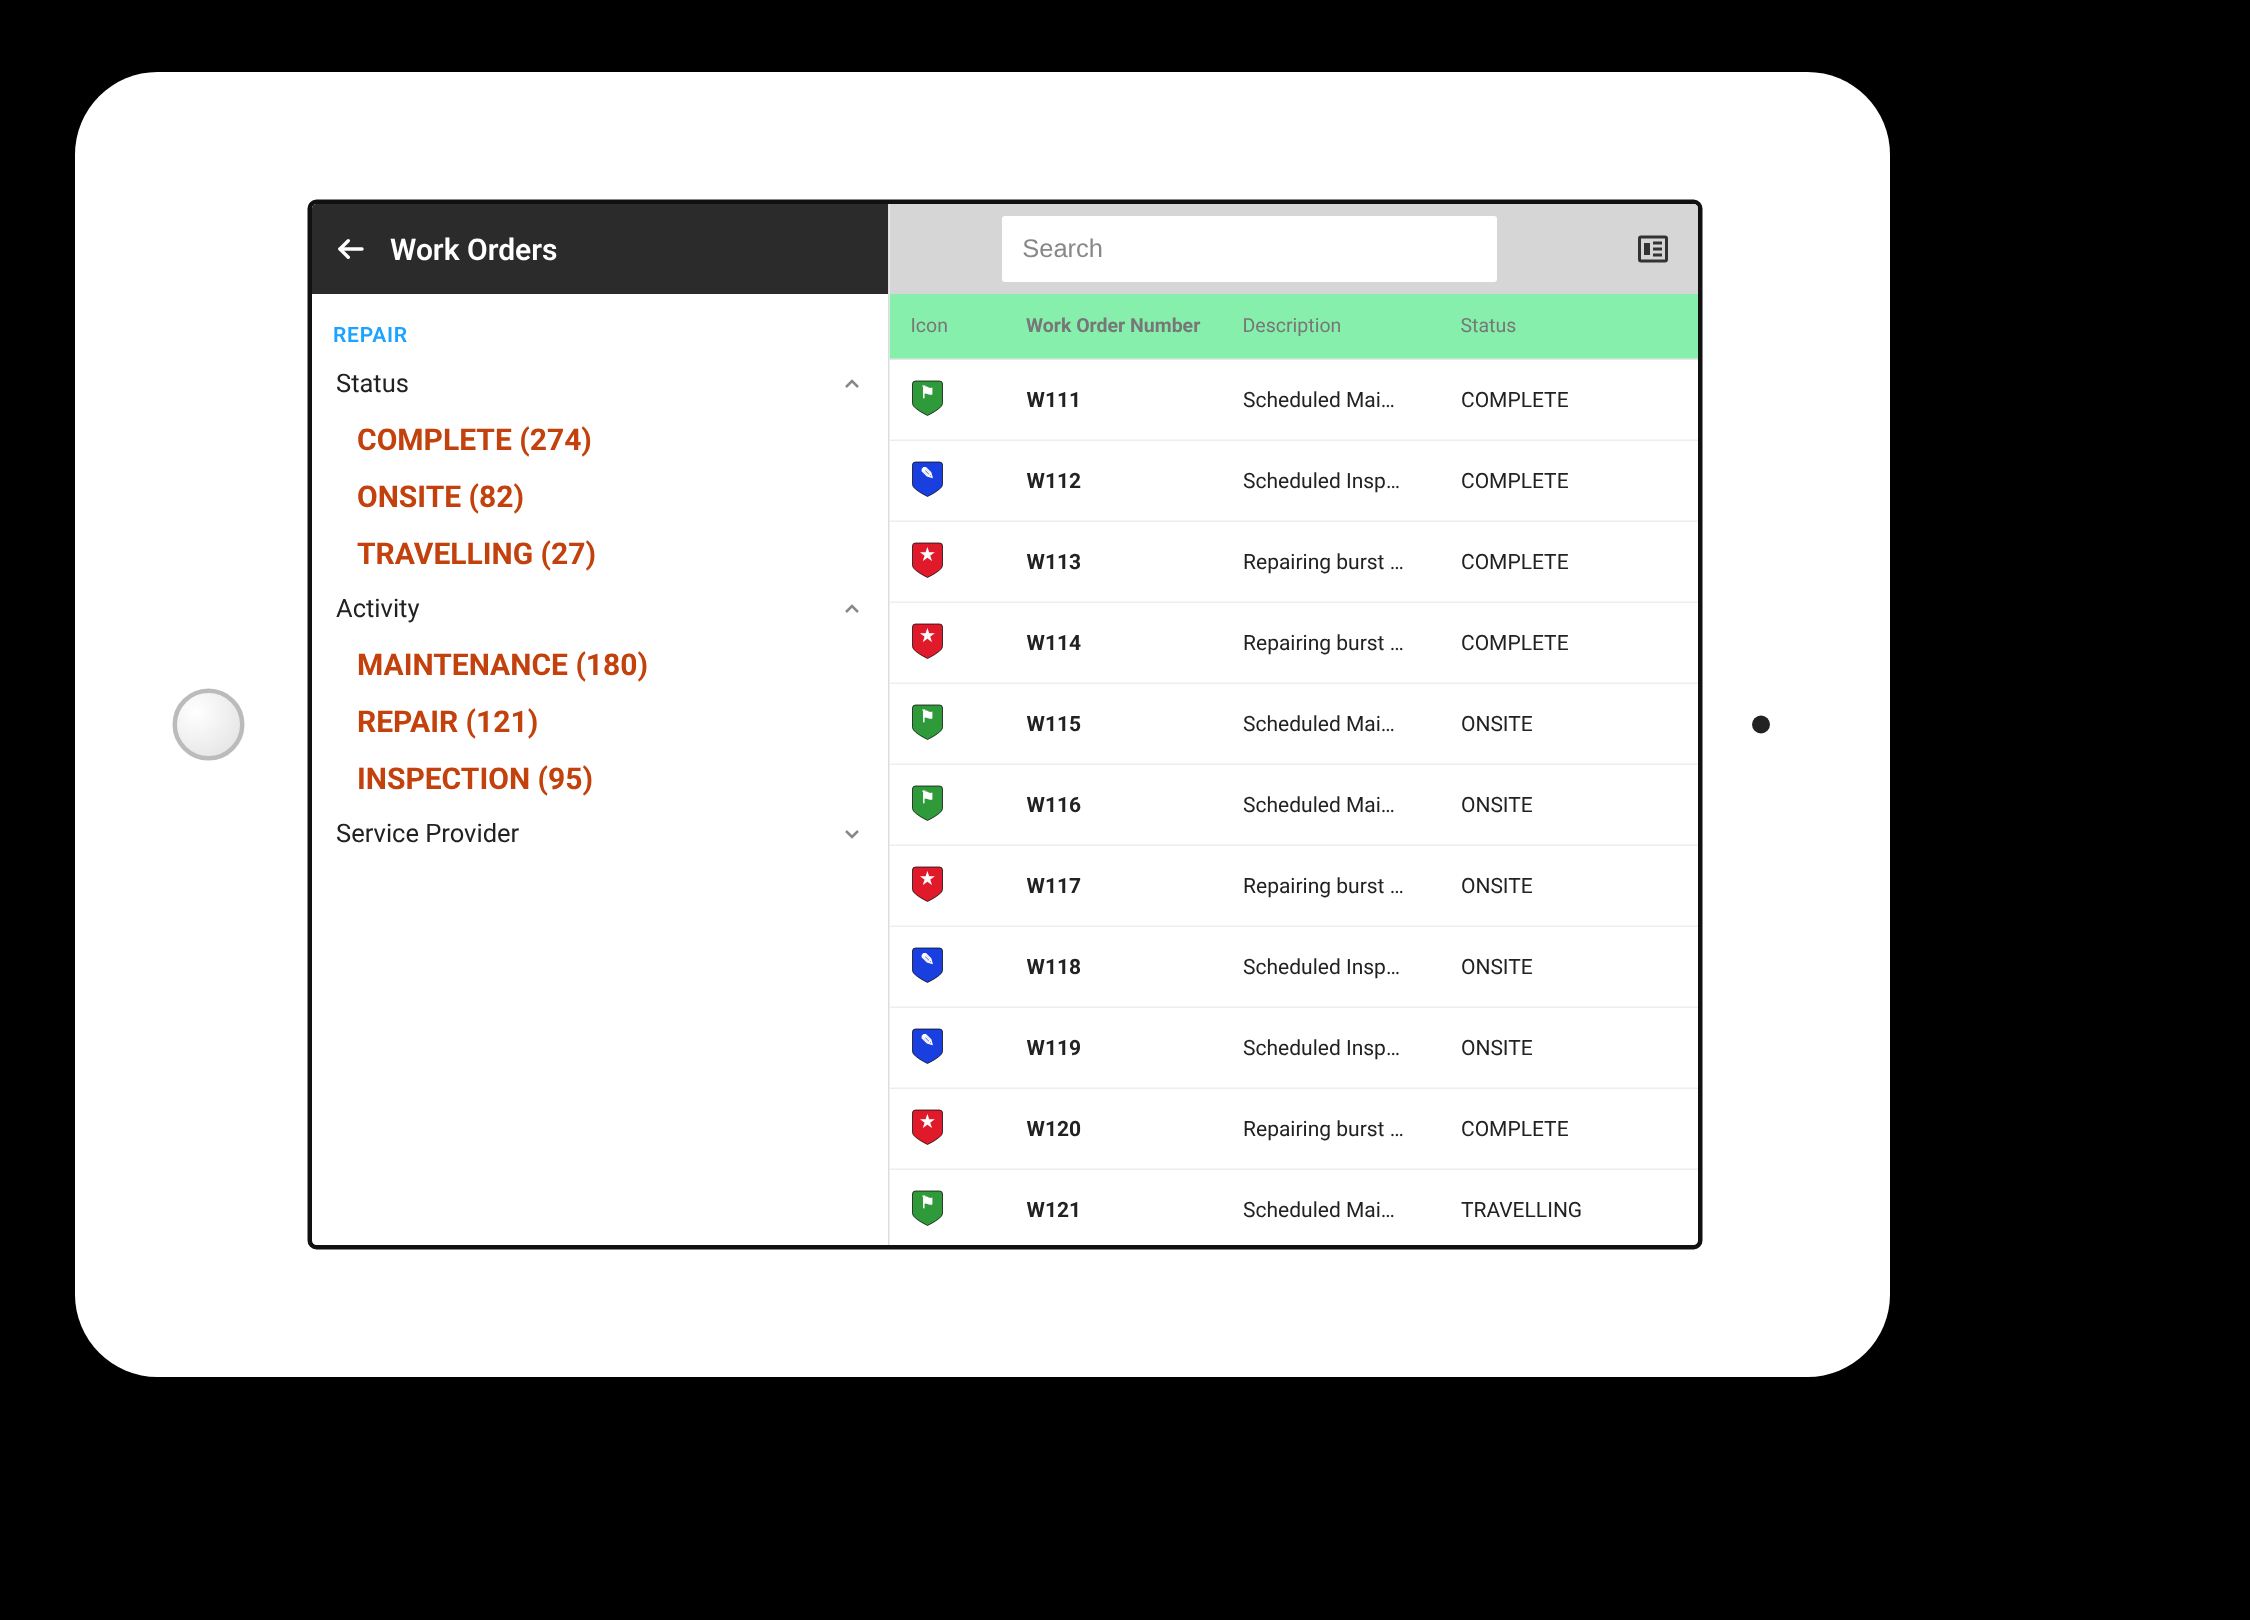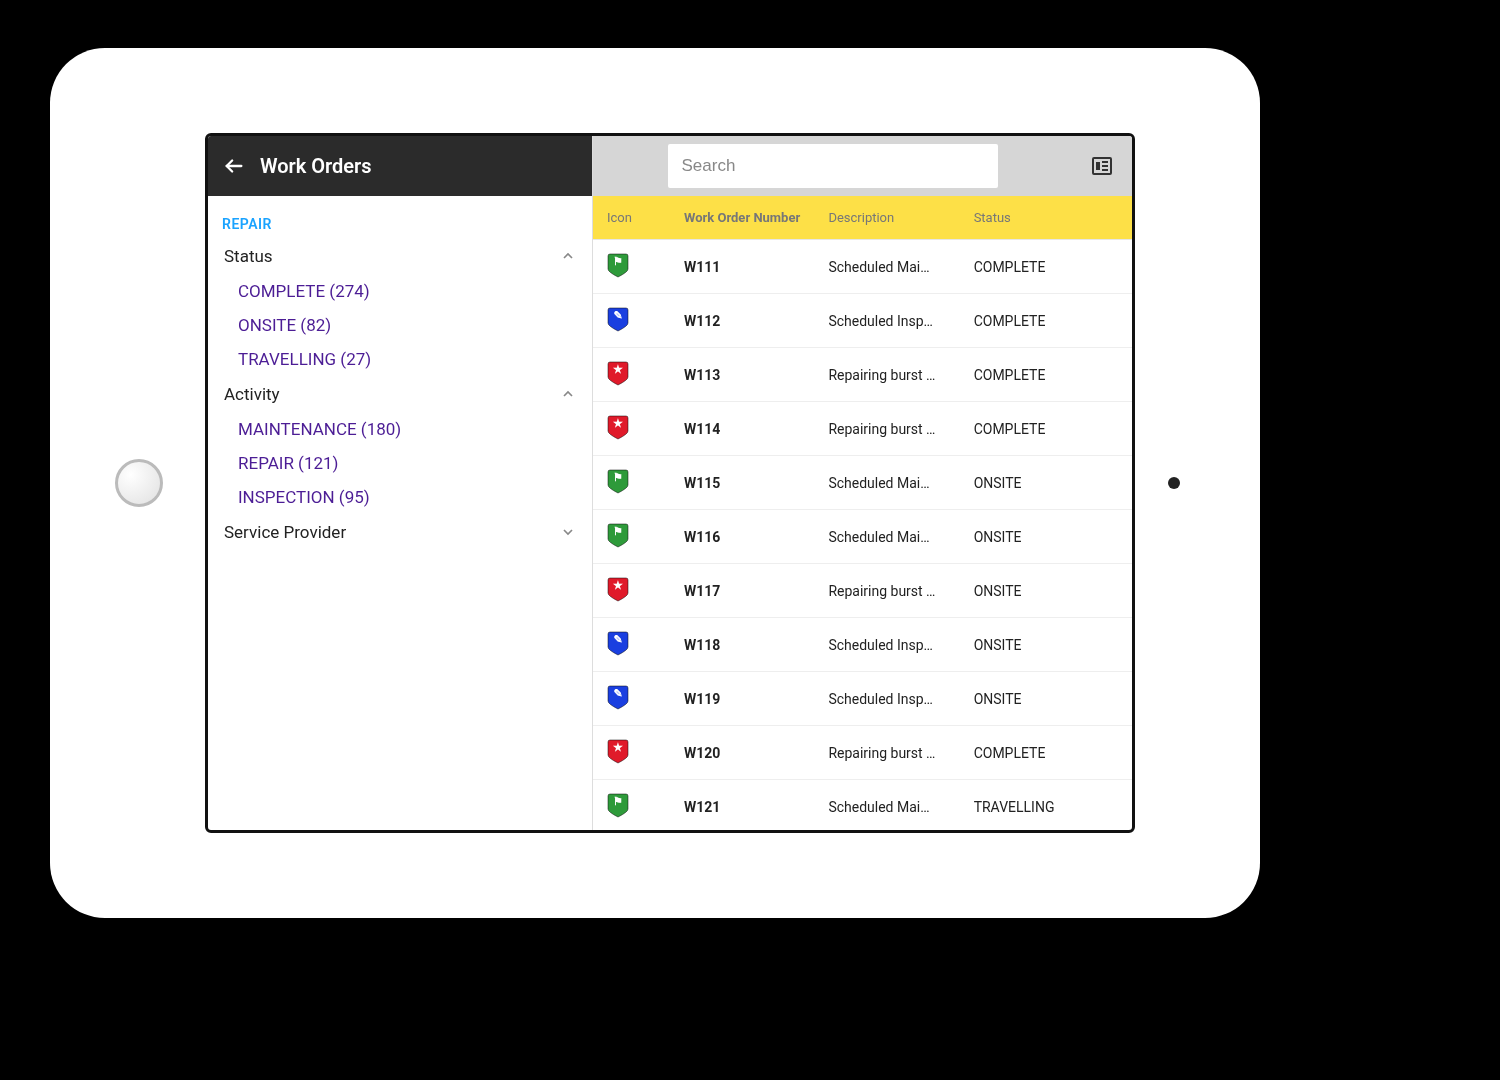--- a/index.html
+++ b/index.html
@@ -107,23 +107,24 @@
     font-size: 17px;
     color: #222;
     cursor: pointer;
   }
   .filter-group-header .chev {
     color: #888;
     display: flex;
   }
   .filter-item {
     padding: 7px 16px 7px 30px;
-    font-size: 17px;
-    color: #4c1d95;
-    cursor: pointer;
+    font-size: 20px;
+    color: #c2410c;
+    cursor: pointer;
+    font-weight: bold;
   }
   .main {
     flex: 1;
     display: flex;
     flex-direction: column;
     overflow: hidden;
   }
   .main-header {
     background: #d6d6d6;
     height: 60px;
@@ -151,21 +152,21 @@
   .search-input::placeholder { color: #888; }
   .view-toggle {
     width: 28px;
     height: 28px;
     color: #333;
     cursor: pointer;
     display:flex;align-items:center;justify-content:center;
   }
   .list-head {
     display: flex;
-    background: #fde047;
+    background: #86efac;
     border-bottom: 1px solid #e6e6e6;
     padding: 0 14px;
     height: 44px;
     align-items: center;
     font-size: 13px;
     color: #777;
     flex: 0 0 auto;
   }
   .list-body {
     flex: 1;

